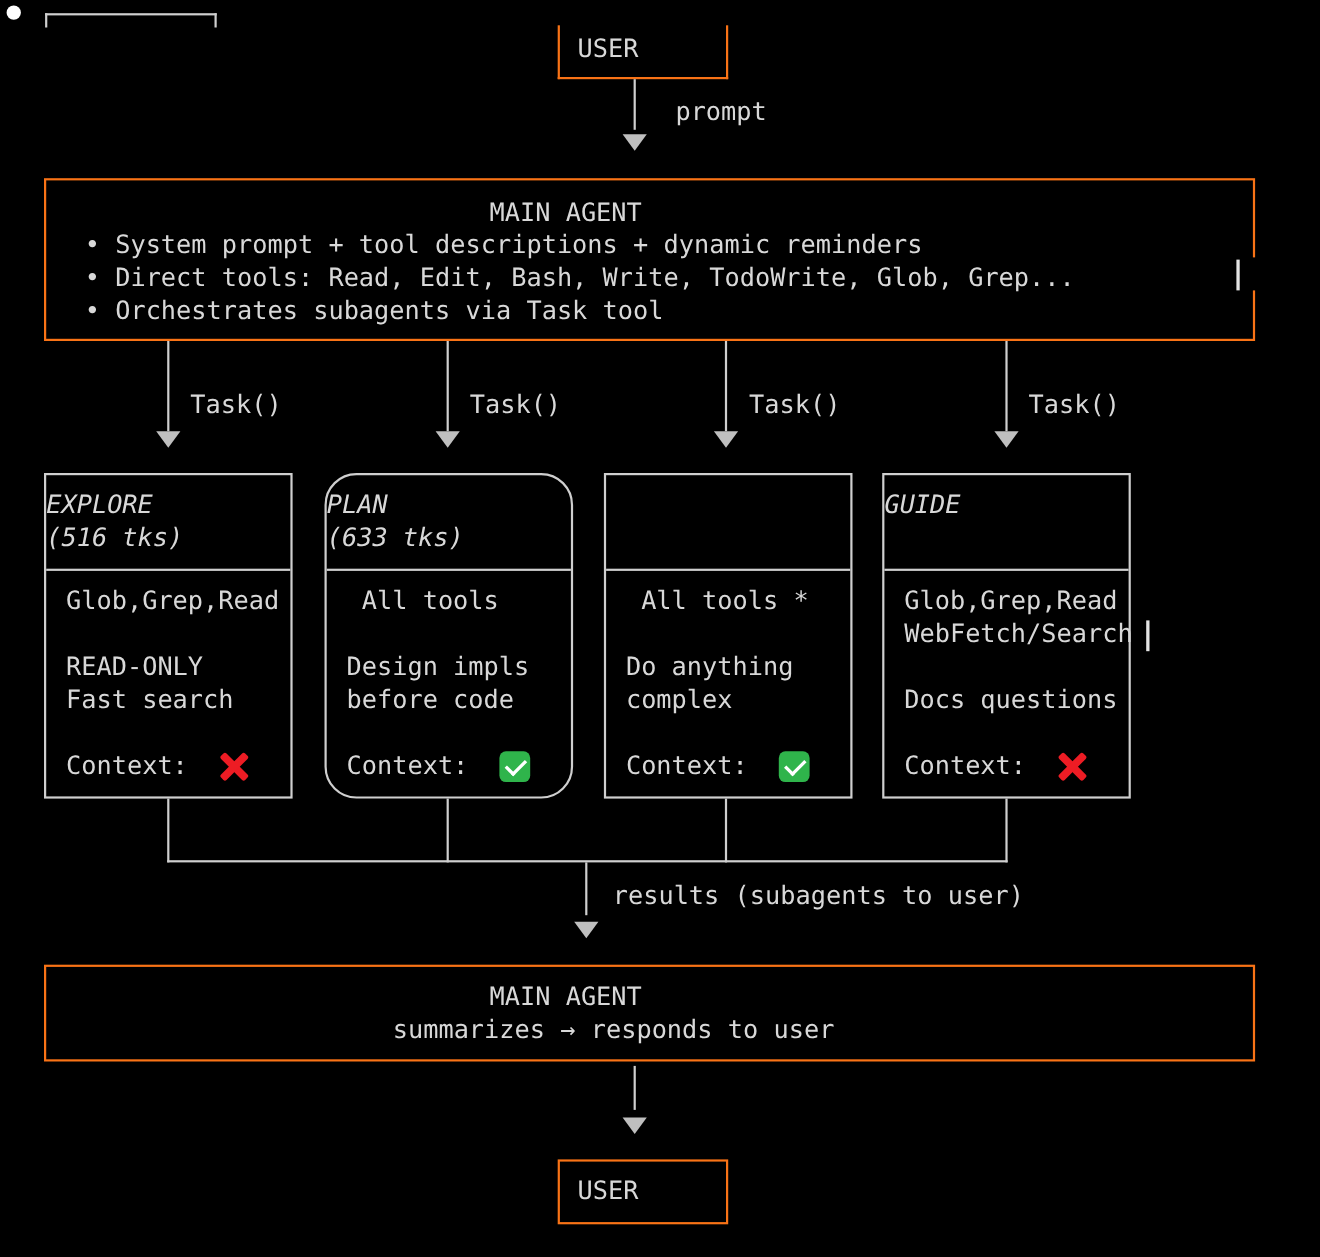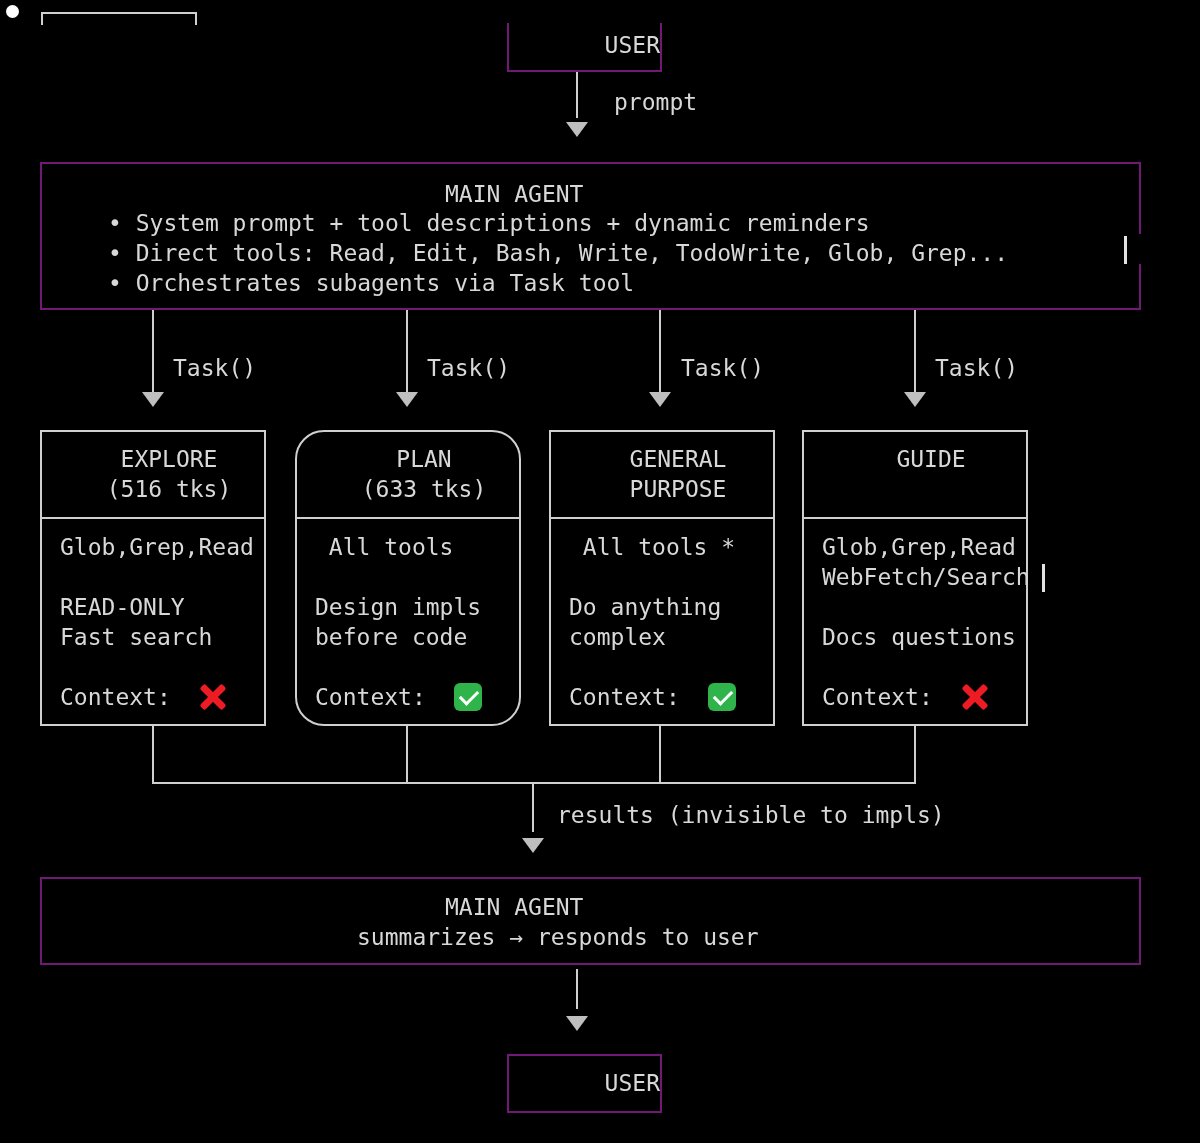--- a/index.html
+++ b/index.html
@@ -8,38 +8,38 @@
     position: relative;
     width: 1200px;
     height: 1143px;
     background: #000;
     font-family: "DejaVu Sans Mono", "Liberation Mono", monospace;
     font-size: 23px;
     color: #d8d8d8;
     overflow: hidden;
   }
   .abs { position: absolute; }
-  .box { position: absolute; border: 2px solid #701a75; background: #000; }
+  .box { position: absolute; border: 2px solid #f97316; background: #000; }
   .vline { position: absolute; width: 2px; background: #cfcfcf; }
   .hline { position: absolute; height: 2px; background: #cfcfcf; }
   .arrow-down {
     position: absolute; width: 0; height: 0;
     border-left: 11px solid transparent;
     border-right: 11px solid transparent;
     border-top: 15px solid #bfbfbf;
   }
   pre {
     font-family: inherit; font-size: inherit; color: inherit;
     line-height: 30px; white-space: pre;
   }
   .label { position: absolute; line-height: 30px; white-space: pre; }
-  .center-text { text-align: right; }
+  .center-text { text-align: left; margin-left: 16px; }
   
   .sub-box { position: absolute; top: 430px; width: 226px; height: 296px; border: 2px solid #cfcfcf; }
-  .sub-head { position: absolute; top: 12px; left: 16px; width: 100%; text-align: center; line-height: 30px; }
+  .sub-head { position: absolute; top: 12px; left: 0; width: 100%; line-height: 30px; font-style: italic; }
   .sub-divider { position: absolute; top: 85px; left: 0; width: 100%; height: 2px; background: #cfcfcf; }
   .sub-body { position: absolute; top: 100px; left: 18px; }
   .ctx-row { position: absolute; top: 250px; left: 18px; height: 30px; display: flex; align-items: center; line-height: 30px; white-space: pre; }
   
   .ctx-icon { position: relative; display: inline-block; width: 28px; height: 28px; margin-left: 14px; }
   .ctx-icon.v-cross::before, .ctx-icon.v-cross::after {
     content: ""; position: absolute; left: 50%; top: 50%;
     width: 31px; height: 7px; background: #ed1c24; border-radius: 2px;
   }
   .ctx-icon.v-cross::before { transform: translate(-50%,-50%) rotate(45deg); }
@@ -65,21 +65,21 @@
   <div class="box" style="left:507px;top:23px;width:155px;height:49px;border-top:none;">
     <div class="center-text" style="line-height:45px;">USER</div>
   </div>
 
   <div class="vline" style="left:576px;top:72px;height:46px;"></div>
   <div class="label" style="left:598px;top:87px;margin-left:16px;">prompt</div>
   <div class="arrow-down" style="left:566px;top:122px;"></div>
 
   <div class="box" style="left:40px;top:162px;width:1101px;height:148px;">
     <div class="abs" style="left:403px;top:15px;line-height:30px;">MAIN AGENT</div>
-    <pre class="abs" style="left:35px;top:44px;margin-left:31px;">• System prompt + tool descriptions + dynamic reminders
+    <pre class="abs" style="left:35px;top:44px;">• System prompt + tool descriptions + dynamic reminders
 • Direct tools: Read, Edit, Bash, Write, TodoWrite, Glob, Grep...
 • Orchestrates subagents via Task tool</pre>
   </div>
 
   <div class="abs" style="left:1138px;top:234px;width:5px;height:30px;background:#000;"></div>
   <div class="cursor-bar" style="left:1124px;top:236px;"></div>
 
   <div class="vline" style="left:152px;top:310px;height:82px;"></div>
   <div class="vline" style="left:406px;top:310px;height:82px;"></div>
   <div class="vline" style="left:659px;top:310px;height:82px;"></div>
@@ -123,24 +123,20 @@
 Design impls
 before code
 </pre>
     <div class="ctx-row">
       <span>Context: </span>
       <span class="ctx-icon v-check"></span>
     </div>
   </div>
 
   <div class="sub-box" style="left:549px;">
-    <div class="sub-head">
-      <div>GENERAL</div>
-      <div>PURPOSE</div>
-    </div>
     <div class="sub-divider"></div>
     <pre class="sub-body"> All tools *
 
 Do anything
 complex
 </pre>
     <div class="ctx-row">
       <span>Context: </span>
       <span class="ctx-icon v-check"></span>
     </div>
@@ -163,21 +159,21 @@
   </div>
 
   <div class="cursor-bar" style="left:1042px;top:564px;"></div>
 
   <div class="vline" style="left:152px;top:726px;height:58px;"></div>
   <div class="vline" style="left:406px;top:726px;height:58px;"></div>
   <div class="vline" style="left:659px;top:726px;height:58px;"></div>
   <div class="vline" style="left:914px;top:726px;height:58px;"></div>
   <div class="hline" style="left:152px;top:782px;width:764px;"></div>
   <div class="vline" style="left:532px;top:784px;height:48px;"></div>
-  <div class="label" style="left:557px;top:800px;">results (invisible to impls)</div>
+  <div class="label" style="left:557px;top:800px;">results (subagents to user)</div>
   <div class="arrow-down" style="left:522px;top:838px;"></div>
 
   <div class="box" style="left:40px;top:877px;width:1101px;height:88px;">
     <div class="abs" style="left:403px;top:13px;line-height:30px;">MAIN AGENT</div>
     <div class="abs" style="left:315px;top:43px;line-height:30px;">summarizes → responds to user</div>
   </div>
 
   <div class="vline" style="left:576px;top:969px;height:40px;"></div>
   <div class="arrow-down" style="left:566px;top:1016px;"></div>
 

